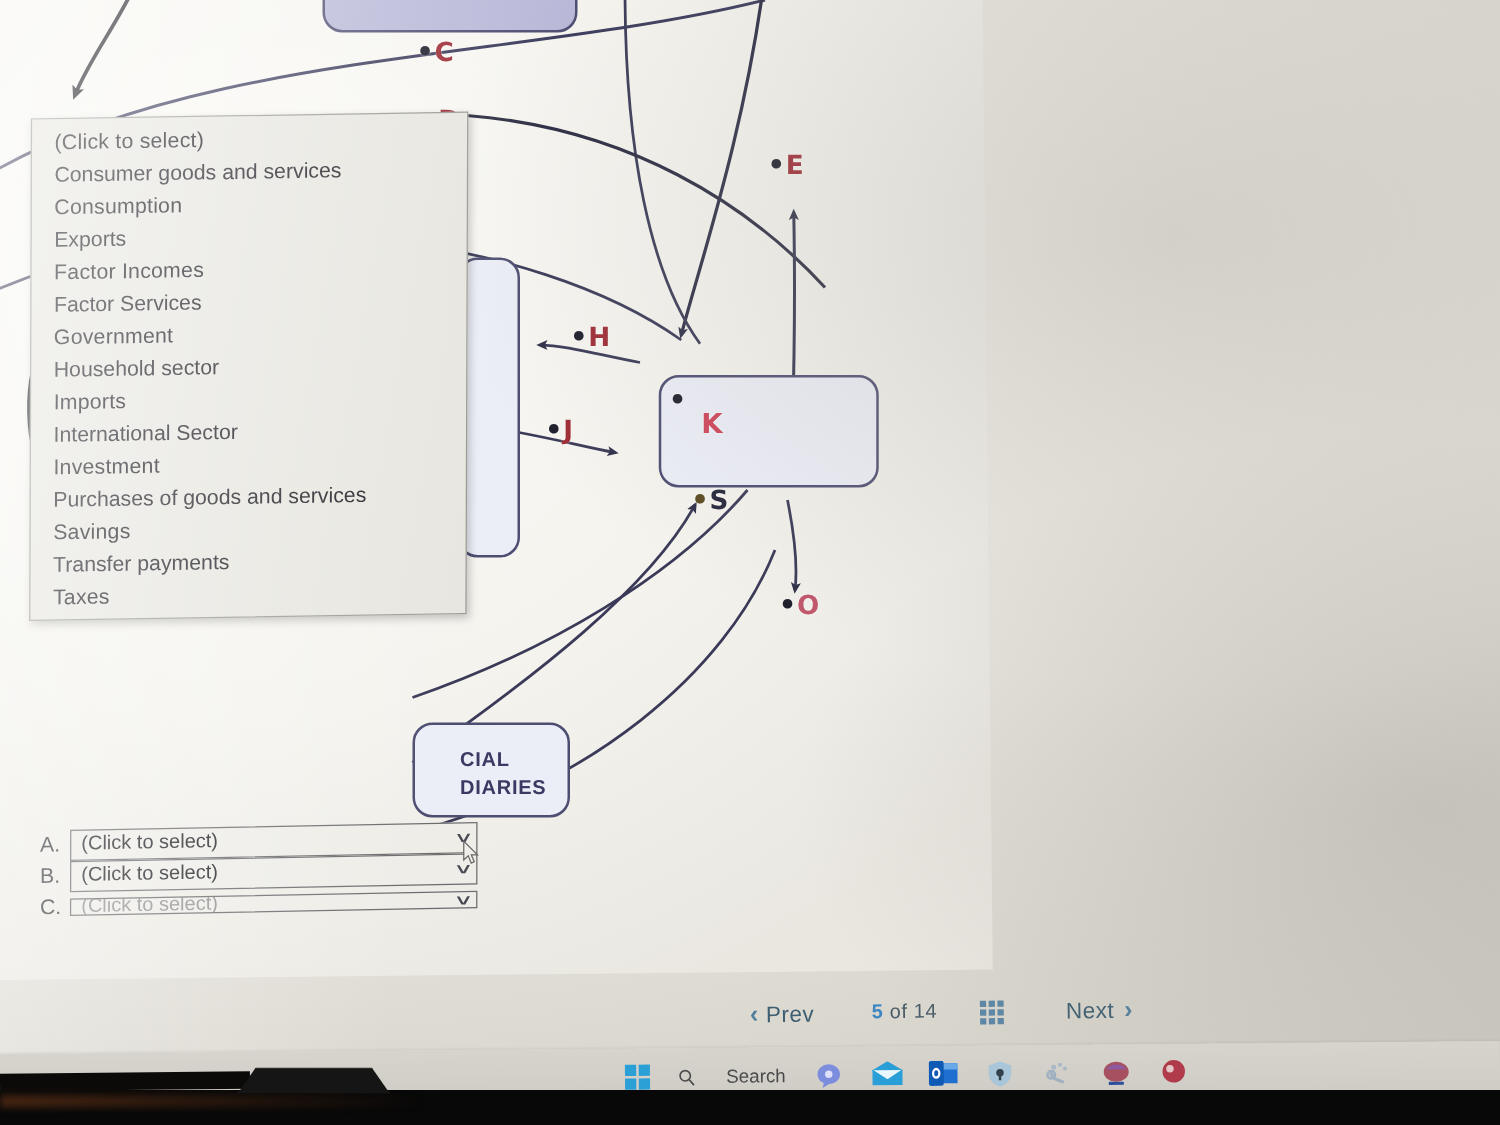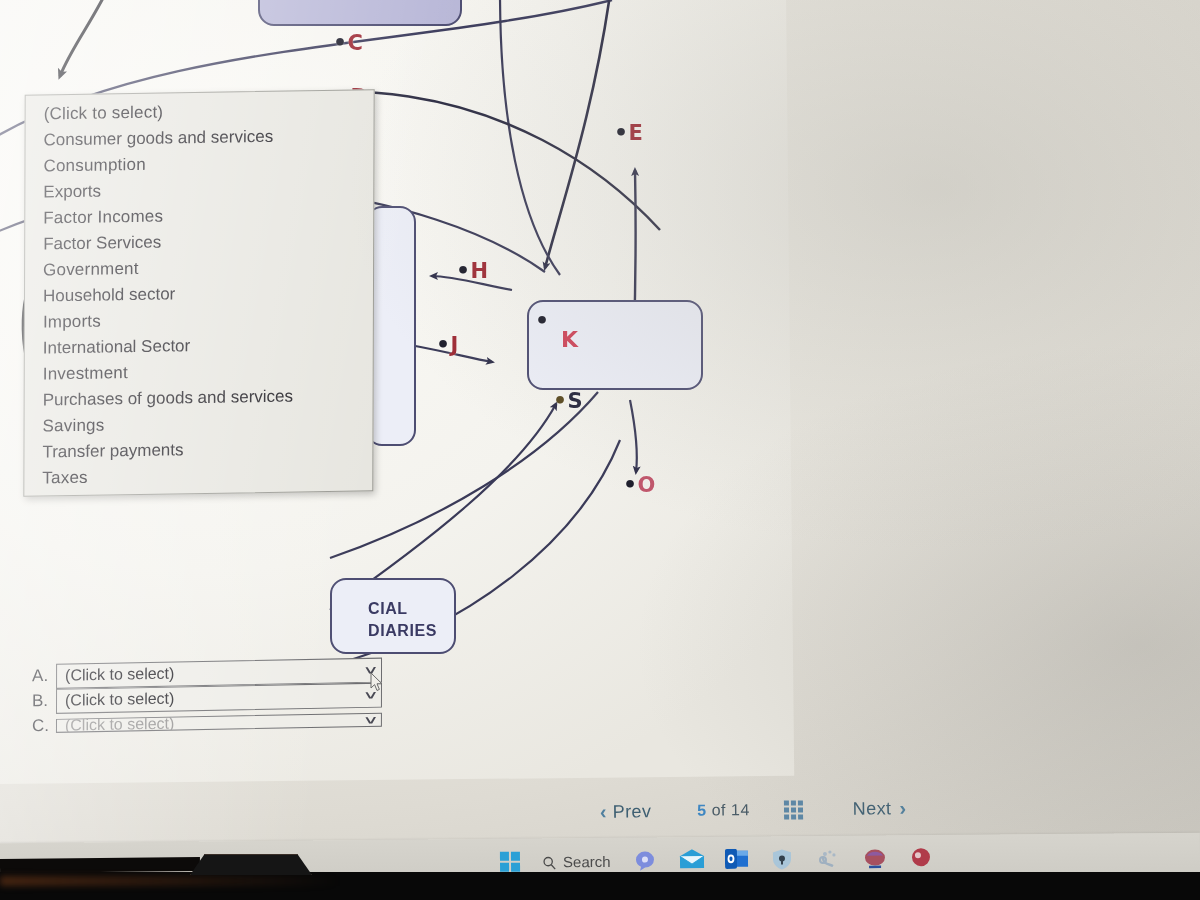--- a/index.html
+++ b/index.html
@@ -111,21 +111,21 @@
   #taskbar{
     position:absolute;left:0;top:838px;width:1200px;height:46px;
     background:linear-gradient(180deg,#d6d4cd 0%, #cdcbc4 100%);
     display:flex;align-items:center;
     transform:rotate(-0.5deg);
     box-shadow:0 -1px 2px rgba(0,0,0,.06);
   }
   #taskbar .tb-inner{display:flex;align-items:center;margin-left:500px;gap:22px;}
   .winlogo{display:grid;grid-template-columns:9px 9px;grid-template-rows:9px 9px;gap:2px;}
   .winlogo i{background:#2aa0d6;display:block;}
-  .searchbox{display:flex;align-items:flex-end;gap:6px;color:#4b4b4b;font-size:15px;}
+  .searchbox{display:flex;align-items:center;gap:24px;color:#4b4b4b;font-size:15px;}
   .ticon{width:24px;height:22px;position:relative;}
 
   
   #bezel{
     position:absolute;left:0;top:872px;width:1200px;height:28px;background:#080808;
   }
   #bezel .wedge{
     position:absolute;left:190px;top:-18px;width:120px;height:20px;
     border:1px solid #3a2f28;border-bottom:none;background:#151515;
     clip-path:polygon(12% 0,88% 0,100% 100%,0 100%);

